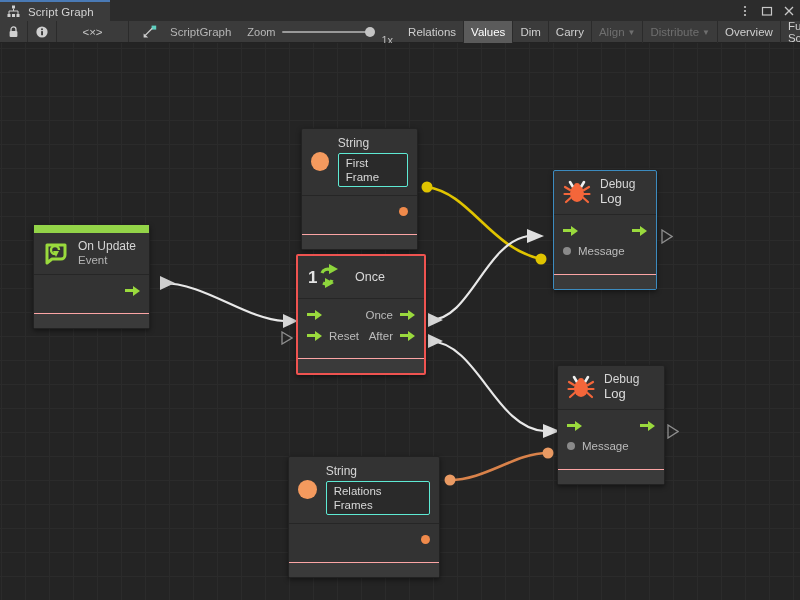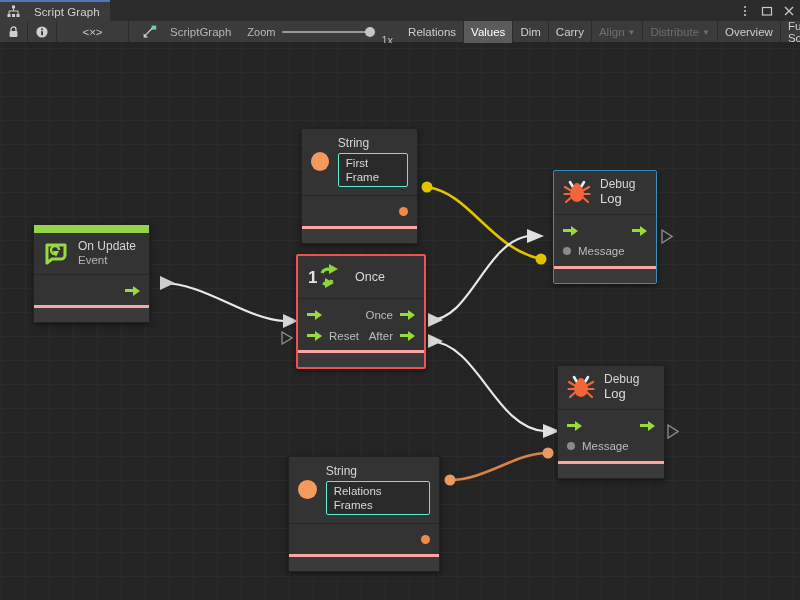--- a/index.html
+++ b/index.html
@@ -12,21 +12,21 @@
   }
 
   
   #app{ position:relative; width:800px; height:600px; background:#1e1e1e; }
 
   .tabstrip{
     position:absolute; left:0; top:0; width:800px; height:21px;
     background:#2c2c2c; display:flex; align-items:flex-end;
   }
   .tab{
-    height:21px; padding:0 10px 0 7px; display:flex; align-items:center; gap:14px;
+    height:21px; padding:0 10px 0 7px; display:flex; align-items:center; gap:8px;
     background:#3b3b3b; border-top:2px solid #4a7ab5; position:relative;
     font-size:11.5px; color:#d2d2d2; min-width:110px;
   }
   .tab .lbl{ font-size:11.5px; letter-spacing:.1px; }
   .winbtns{
     position:absolute; right:4px; top:2px; display:flex; align-items:center; gap:8px;
     height:17px; color:#c8c8c8;
   }
   .winbtns > span{ display:flex; align-items:center; justify-content:center; width:14px; height:14px; }
 
@@ -92,21 +92,21 @@
     display:flex; align-items:center; gap:9px;
     padding:7px 10px 7px 9px;
     border-bottom:1px solid #262626;
     min-height:42px;
   }
   .nhead .titles{ display:flex; flex-direction:column; justify-content:center; line-height:1.15; }
   .nhead .t1{ font-size:12px; color:#d6d6d6; }
   .nhead .t2{ font-size:11.5px; color:#b4b4b4; }
   .nhead .t-single{ font-size:12.5px; color:#d9d9d9; }
 
-  .nbody{ padding:5px 0 4px 0; border-bottom:3px solid #fca5a5; }
+  .nbody{ padding:5px 0 12px 0; border-bottom:1px solid #fca5a5; }
   .nfoot{ height:14px; background:#3a3a3a; }
 
   .prow{
     display:flex; align-items:center; justify-content:space-between;
     height:21px; padding:0 9px;
   }
   .pleft{ display:flex; align-items:center; gap:7px; }
   .pright{ display:flex; align-items:center; gap:7px; }
   .plabel{ font-size:11.5px; color:#bcbcbc; }
 

